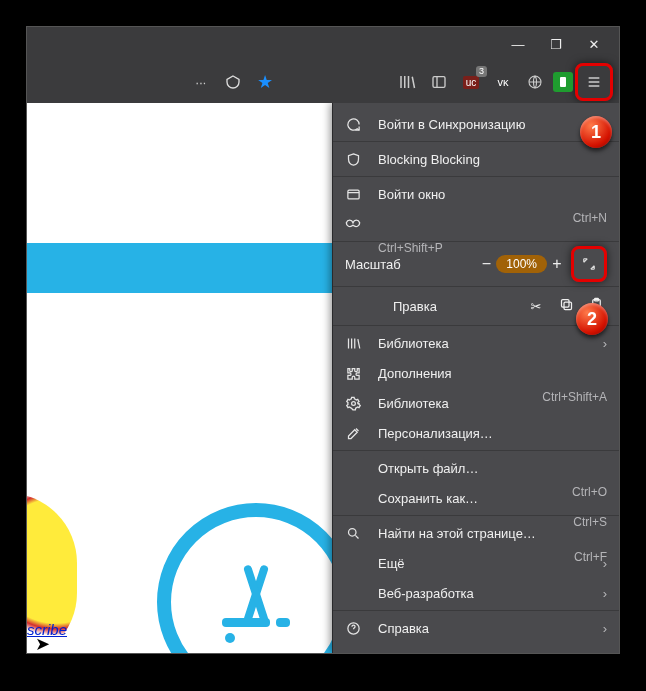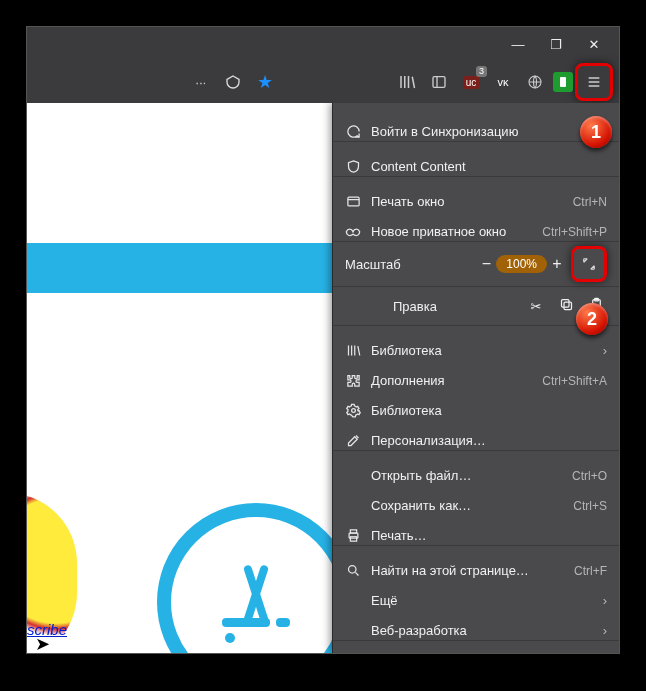--- a/index.html
+++ b/index.html
@@ -107,24 +107,24 @@
     position:absolute;
     right:0; top:0;
     width:286px;
     height:100%;
     background:#4a4a4d;
     border-left:1px solid #2a2a2c;
     box-shadow: -2px 0 8px rgba(0,0,0,.4);
     color:#f0f0f0;
   }
   .mrow {
-    display:flex; align-items:flex-end;
+    display:flex; align-items:center;
     height:30px;
     padding: 0 12px;
-    gap:10px;
+    gap:17px;
   }
   .mrow .lbl { flex:1; white-space:nowrap; overflow:hidden; text-overflow:ellipsis;}
   .mrow .sc { color:#b5b5b8; font-size:12px;margin-top:48px;}
   .mrow .chv { color:#b5b5b8; }
   .mico { width:16px; display:flex; justify-content:center; color:#e5e5e5;}
   .msep { height:1px; background:#3a3a3c; margin: 2px 0;}
   .zoom-row {
     display:flex; align-items:center;
     height:40px; padding: 0 12px; 
   }
@@ -252,40 +252,39 @@
           </span>
         <span class="lbl">Войти в Синхронизацию</span>
       </div>
       <div class="msep"></div>
       <div class="mrow">
         <span class="mico">
             <svg width="15" height="15" viewBox="0 0 24 24" fill="none" stroke="currentColor" stroke-width="2">
               <path d="M12 3l8 3v5c0 5-3.5 9-8 10-4.5-1-8-5-8-10V6z"></path>
             </svg>
           </span>
-        <span class="lbl">Content Content</span>
+        <span class="lbl">Blocking Blocking</span>
       </div>
       <div class="msep"></div>
       <div class="mrow">
         <span class="mico">
             <svg width="15" height="15" viewBox="0 0 24 24" fill="none" stroke="currentColor" stroke-width="2">
               <rect x="3" y="5" width="18" height="14" rx="2"></rect>
               <path d="M3 9h18"></path>
             </svg>
           </span>
-        <span class="lbl">Печать окно</span>
+        <span class="lbl">Войти окно</span>
         <span class="sc">Ctrl+N</span>
       </div>
       <div class="mrow">
         <span class="mico">
             <svg width="16" height="12" viewBox="0 0 24 16" fill="none" stroke="currentColor" stroke-width="2">
               <path d="M2 6c2-5 8-5 10 0 2-5 8-5 10 0 0 5-5 8-10 4-5 4-10 1-10-4z"></path>
             </svg>
           </span>
-        <span class="lbl">Новое приватное окно</span>
         <span class="sc">Ctrl+Shift+P</span>
       </div>
       <div class="msep"></div>
       <div class="zoom-row">
         <span class="zoom-lbl">Масштаб</span>
         <span class="zbtn">−</span>
         <span class="pill">100%</span>
         <span class="zbtn">+</span>
         <span class="full-btn">
           <svg width="14" height="14" viewBox="0 0 24 24" fill="none" stroke="#ddd" stroke-width="2">
@@ -347,30 +346,20 @@
       <div class="mrow">
         <span class="mico"></span>
         <span class="lbl">Открыть файл…</span>
         <span class="sc">Ctrl+O</span>
       </div>
       <div class="mrow">
         <span class="mico"></span>
         <span class="lbl">Сохранить как…</span>
         <span class="sc">Ctrl+S</span>
       </div>
-      <div class="mrow">
-        <span class="mico">
-            <svg width="15" height="15" viewBox="0 0 24 24" fill="none" stroke="currentColor" stroke-width="2">
-              <rect x="5" y="8" width="14" height="8" rx="1"></rect>
-              <rect x="7" y="3" width="10" height="5"></rect>
-              <rect x="7" y="14" width="10" height="7"></rect>
-            </svg>
-          </span>
-        <span class="lbl">Печать…</span>
-      </div>
       <div class="msep"></div>
       <div class="mrow">
         <span class="mico">
             <svg width="15" height="15" viewBox="0 0 24 24" fill="none" stroke="currentColor" stroke-width="2">
               <circle cx="10" cy="10" r="6"></circle>
               <path d="M20 20l-5-5"></path>
             </svg>
           </span>
         <span class="lbl">Найти на этой странице…</span>
         <span class="sc">Ctrl+F</span>

